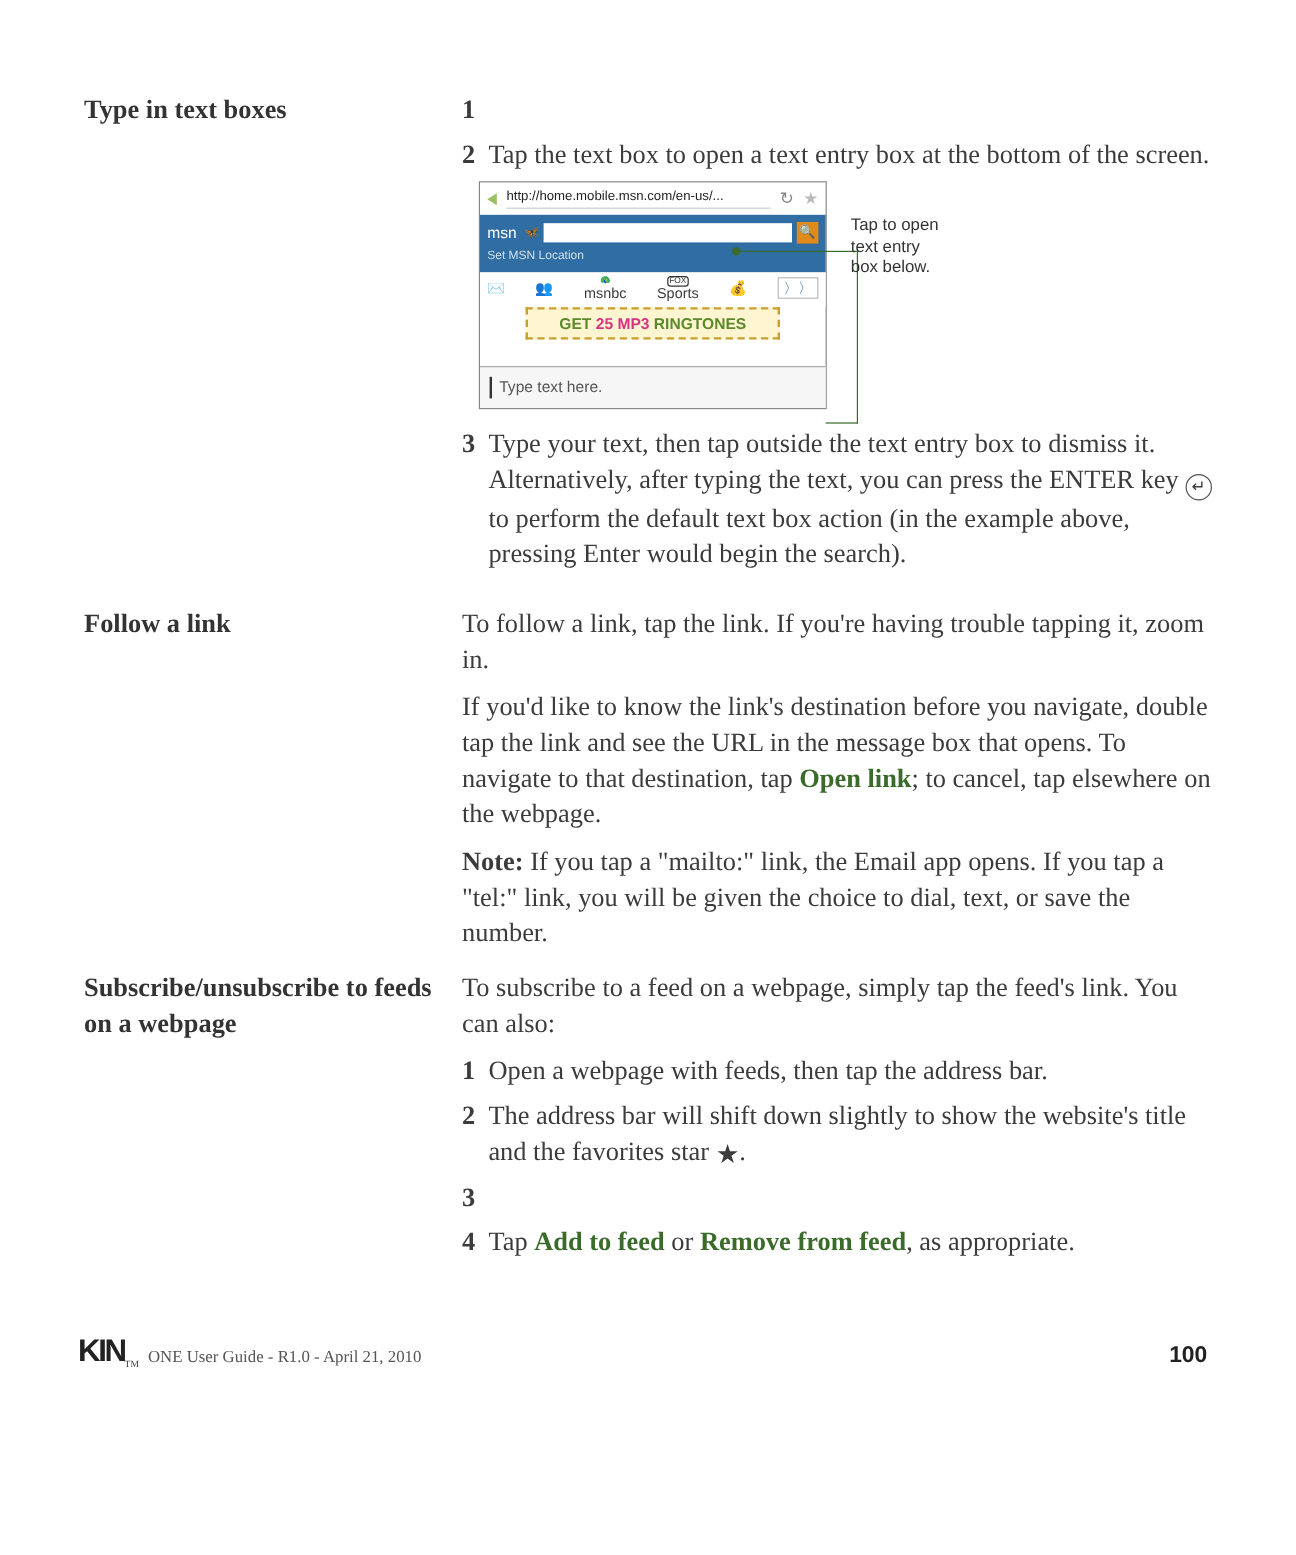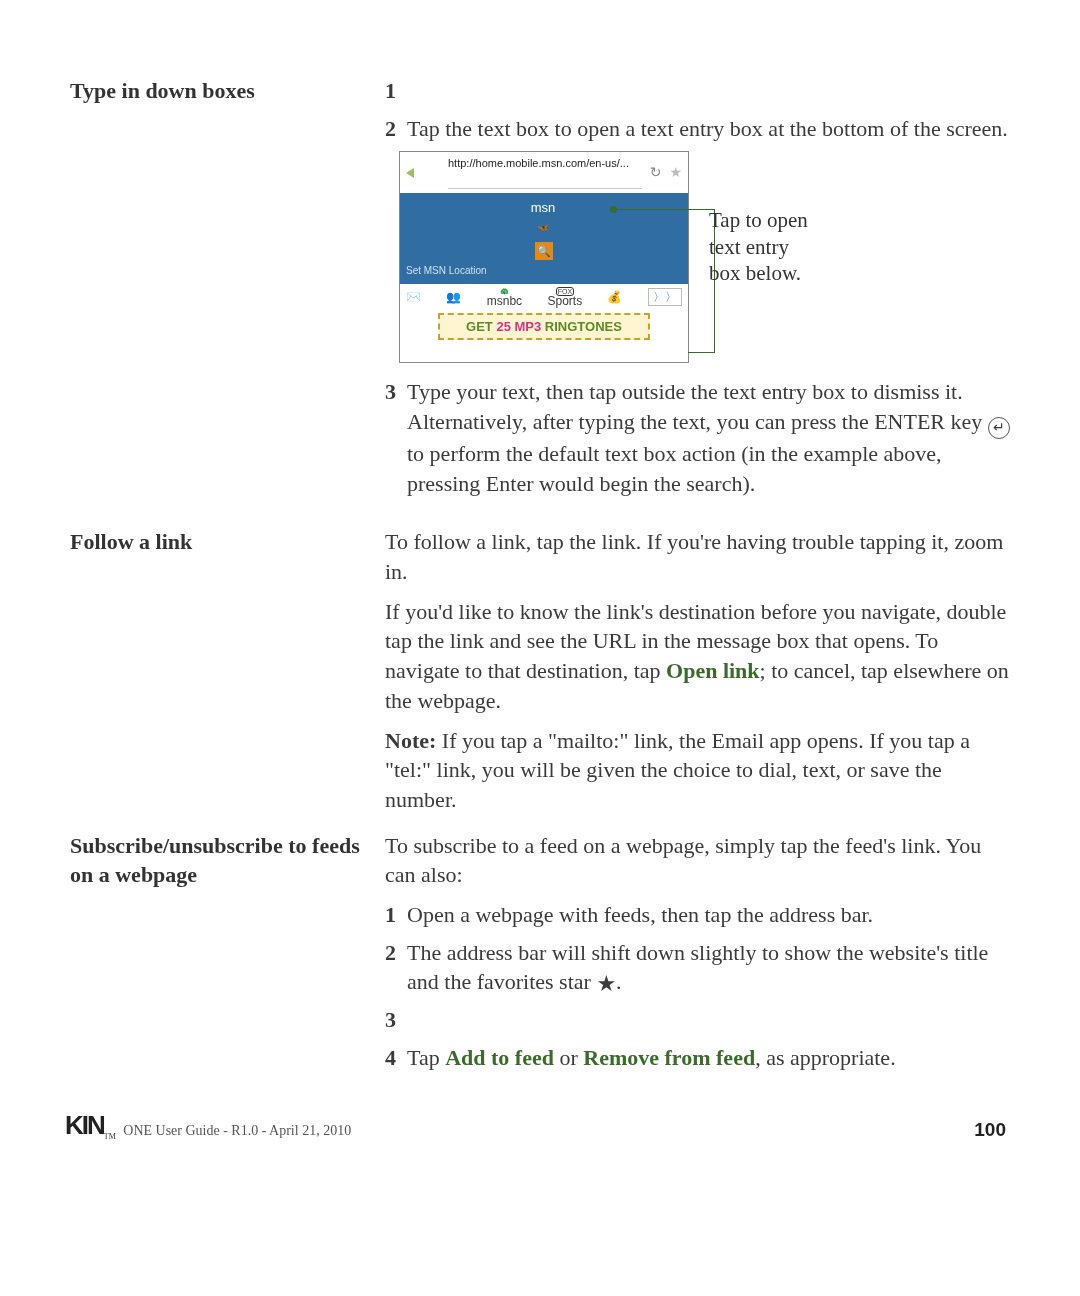--- a/index.html
+++ b/index.html
@@ -97,40 +97,38 @@
     border-bottom: 5px solid transparent;
     border-right: 8px solid #9bbf66;
   }
   .dev-url .urltext {
     flex: 1;
     font-size: 11px;
     color: #222;
     white-space: nowrap;
     overflow: hidden;
     border-bottom: 1px solid #ccc;
-    padding-bottom: 17px;
-    margin-left: 26px;
+    padding-bottom: 1px;
   }
   .dev-url .refresh {
     color: #888;
     font-size: 14px;
   }
   .dev-url .favstar {
     color: #bbb;
     font-size: 14px;
   }
   .msn-bar {
     background: #2f6da3;
     padding: 6px;
   }
   .msn-top {
     display: flex;
     align-items: center;
     gap: 4px;
-    flex-direction: column;
   }
   .msn-logo {
     color: #fff;
     font-size: 13px;
     font-weight: normal;
     margin-right: 2px;
   }
   .msn-butterfly {
     font-size: 10px;
   }
@@ -191,23 +189,23 @@
   .textentry-inner {
     border-left: 2px solid #333;
     padding-left: 6px;
     font-size: 13px;
     color: #555;
   }
   
   .callout-text {
     position: absolute;
     left: 310px;
-    top: 56px;
-    font-family: Liberation Serif, serif;
-    font-size: 21px;
+    top: 28px;
+    font-family: Liberation Sans, sans-serif;
+    font-size: 14px;
     line-height: 1.25;
     color: #333;
   }
   .callout-line-h {
     position: absolute;
     left: 215px;
     top: 58px;
     width: 100px;
     height: 1px;
     background: #3a6b2a;
@@ -271,21 +269,21 @@
     font-family: Arial, sans-serif;
     color: #222;
   }
 </style>
 </head>
 <body>
 
 <div class="page">
 
   <div class="row">
-    <div class="lcol">Type in down boxes</div>
+    <div class="lcol">Type in text boxes</div>
     <div class="rcol">
       <div class="num-item">
         <div class="num">1</div>
       </div>
       <div class="num-item">
         <div class="num">2</div>
         <div>Tap the text box to open a text entry box at the bottom of the screen.</div>
       </div>
 
       <div class="shot-wrap">
@@ -309,20 +307,23 @@
             <span>✉️</span>
             <span style="color:#2f6da3">👥</span>
             <span style="font-size:7px;text-align:center;line-height:1">🦚<br><span>msnbc</span></span>
             <span style="font-size:7px;text-align:center;line-height:1"><span style="border:1px solid #333;border-radius:3px;padding:0 1px;font-size:7px">FOX</span><br><span>Sports</span></span>
             <span>💰</span>
             <span class="more-chev">〉〉</span>
           </div>
           <div class="ad-banner">
             <span class="grn">GET </span><span class="pink">25 </span><span class="pink">MP3 </span><span class="grn">RINGTONES</span>
           </div>
+          <div class="textentry">
+            <div class="textentry-inner">Type text here.</div>
+          </div>
         </div>
         <div class="callout-dot"></div>
         <div class="callout-line-h"></div>
         <div class="callout-line-v"></div>
         <div class="callout-line-h2"></div>
         <div class="callout-text">Tap to open<br>text entry<br>box below.</div>
       </div>
 
       <div class="num-item">
         <div class="num">3</div>

